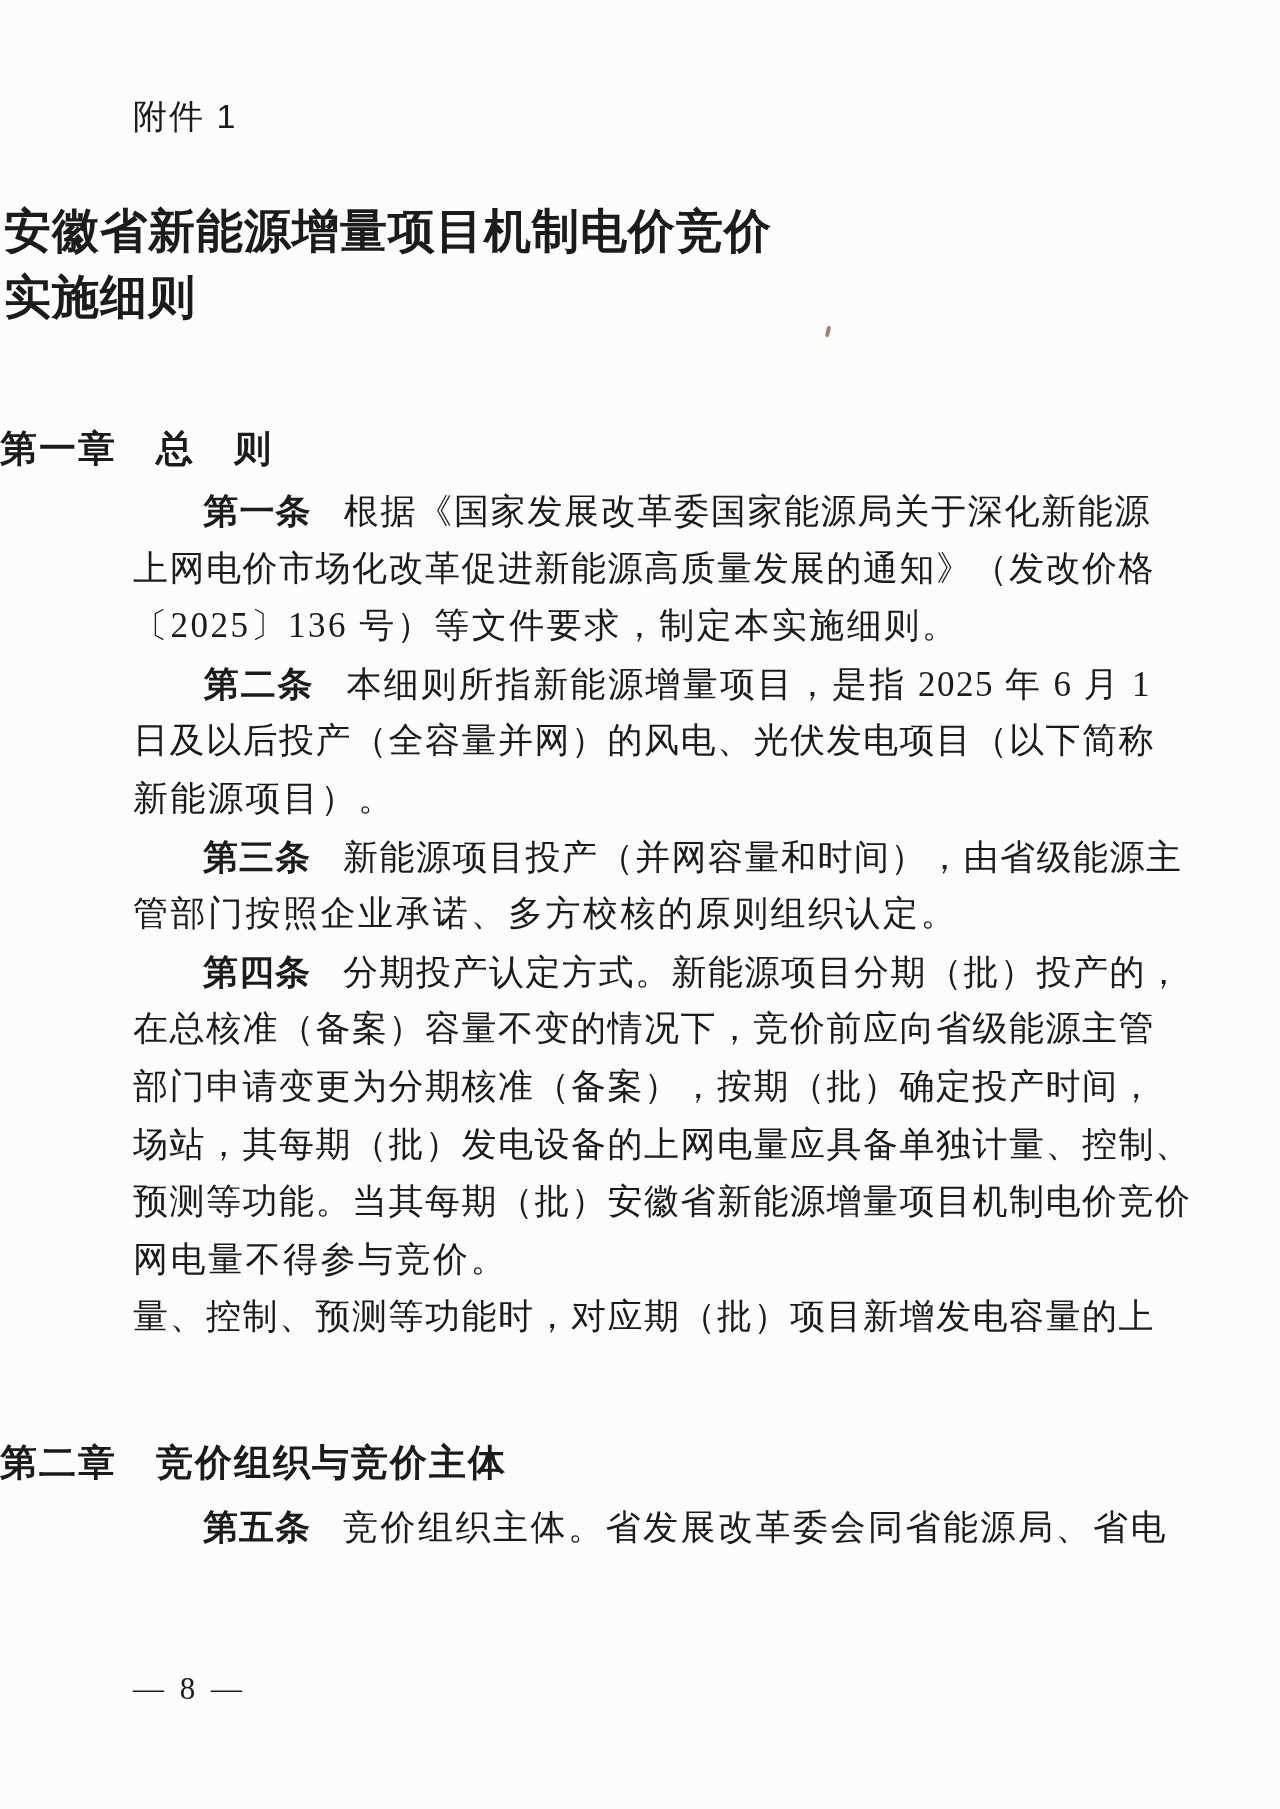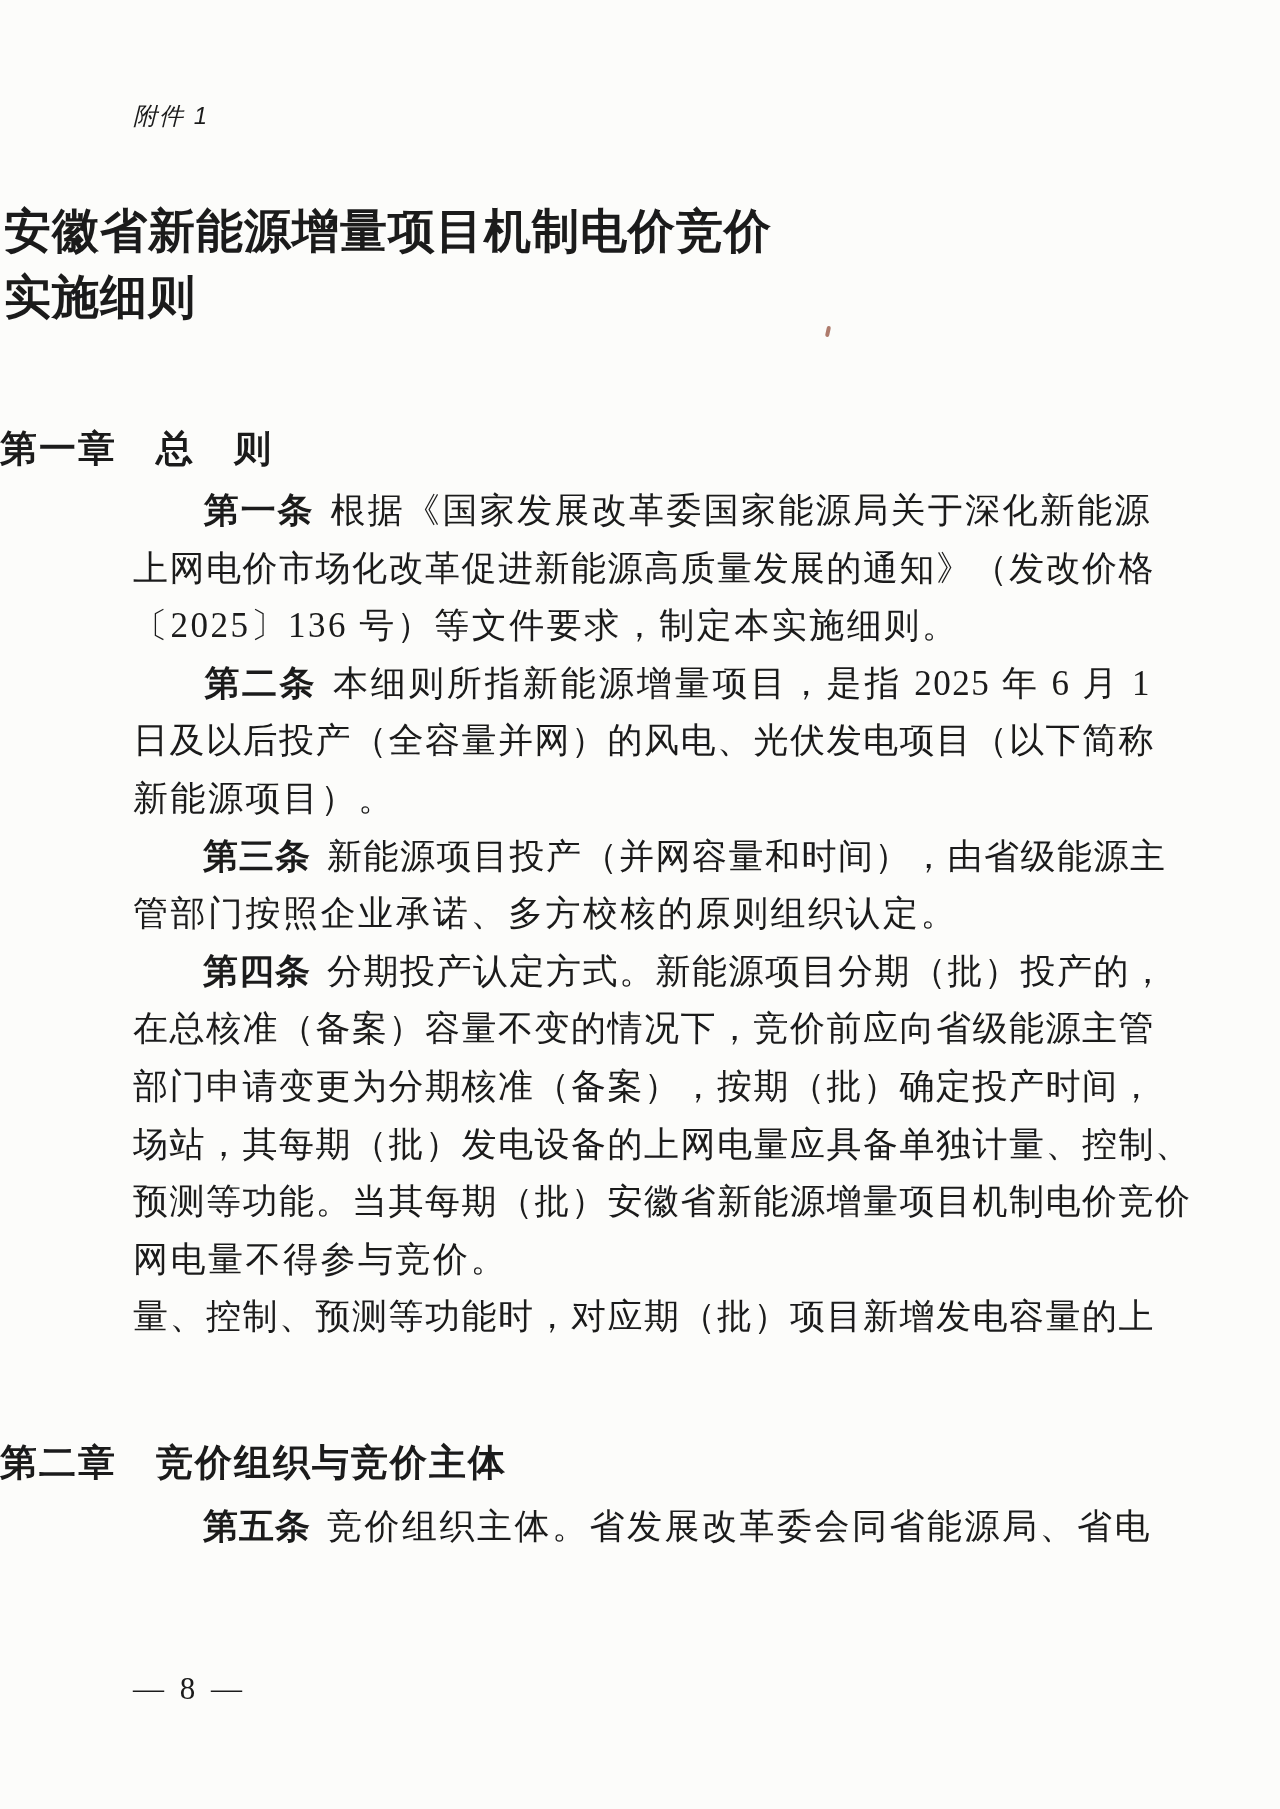--- a/index.html
+++ b/index.html
@@ -14,25 +14,24 @@
     margin: 0 auto;
     background: #fcfcfa;
     overflow: hidden;
     color: #1b1b1b;
     font-family: "Liberation Serif", "DejaVu Serif", serif;
   }
   .attachment {
     position: absolute;
     left: 133px;
     top: 94px;
-    font-size: 24px;
+    font-size: 34px;
     line-height: 44px;
     font-family: "Liberation Sans", "DejaVu Sans", sans-serif;
     letter-spacing: 2px;
-    font-style: italic;
   }
   .doc-title {
     position: absolute;
     top: 198px;
     left: 4px;
     width: 100%;
     font-weight: 700;
     font-size: 47px;
     line-height: 66px;
     letter-spacing: 1px;
@@ -82,22 +81,22 @@
     text-align: right;
     text-align-last: left;
     letter-spacing: 2.5px;
   }
   .line.first .indent {
     display: inline-block;
     width: 70px;
   }
   .article-label {
     font-weight: 700;
-    font-family: Liberation Serif, serif;
-    margin-right: 16px;
+    font-family: Liberation Sans, sans-serif;
+    margin-right: 32px;
     letter-spacing: 1px;
   }
   .single-line {
     position: absolute;
     left: 133px;
     width: 1018px;
     top: 1498px;
   }
   .footer-page {
     position: absolute;

